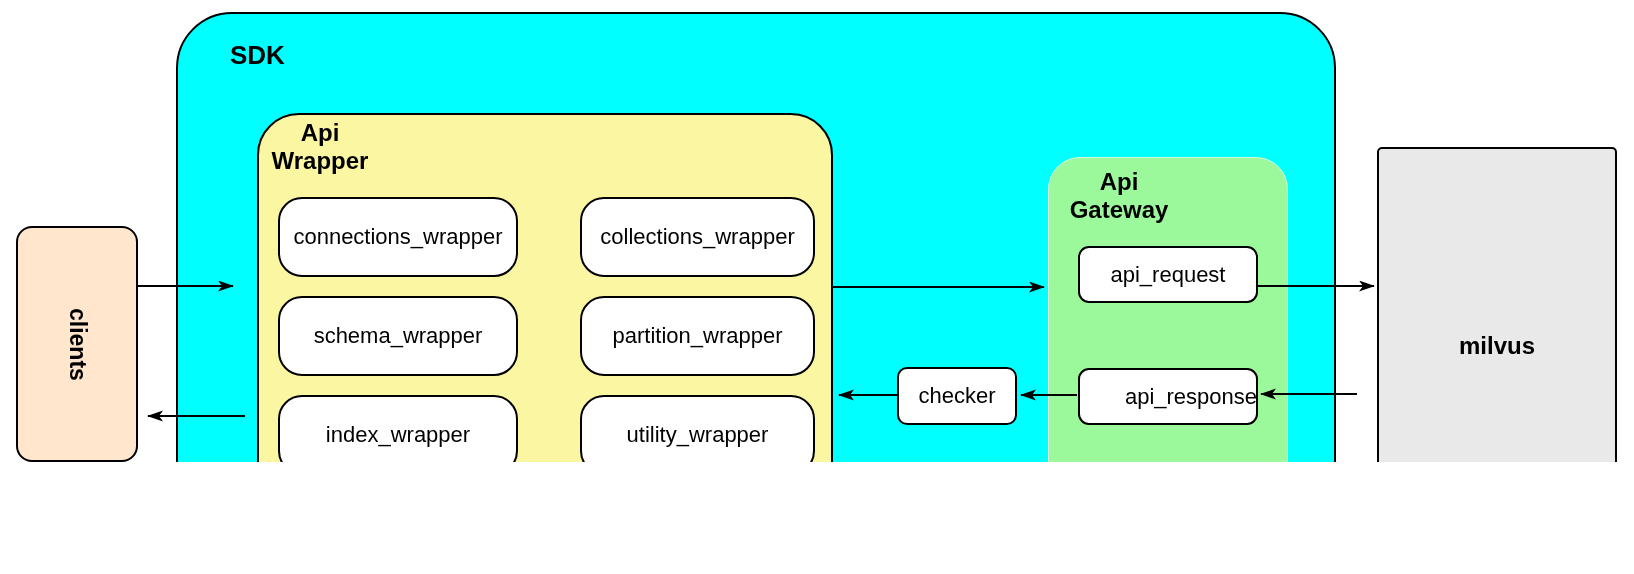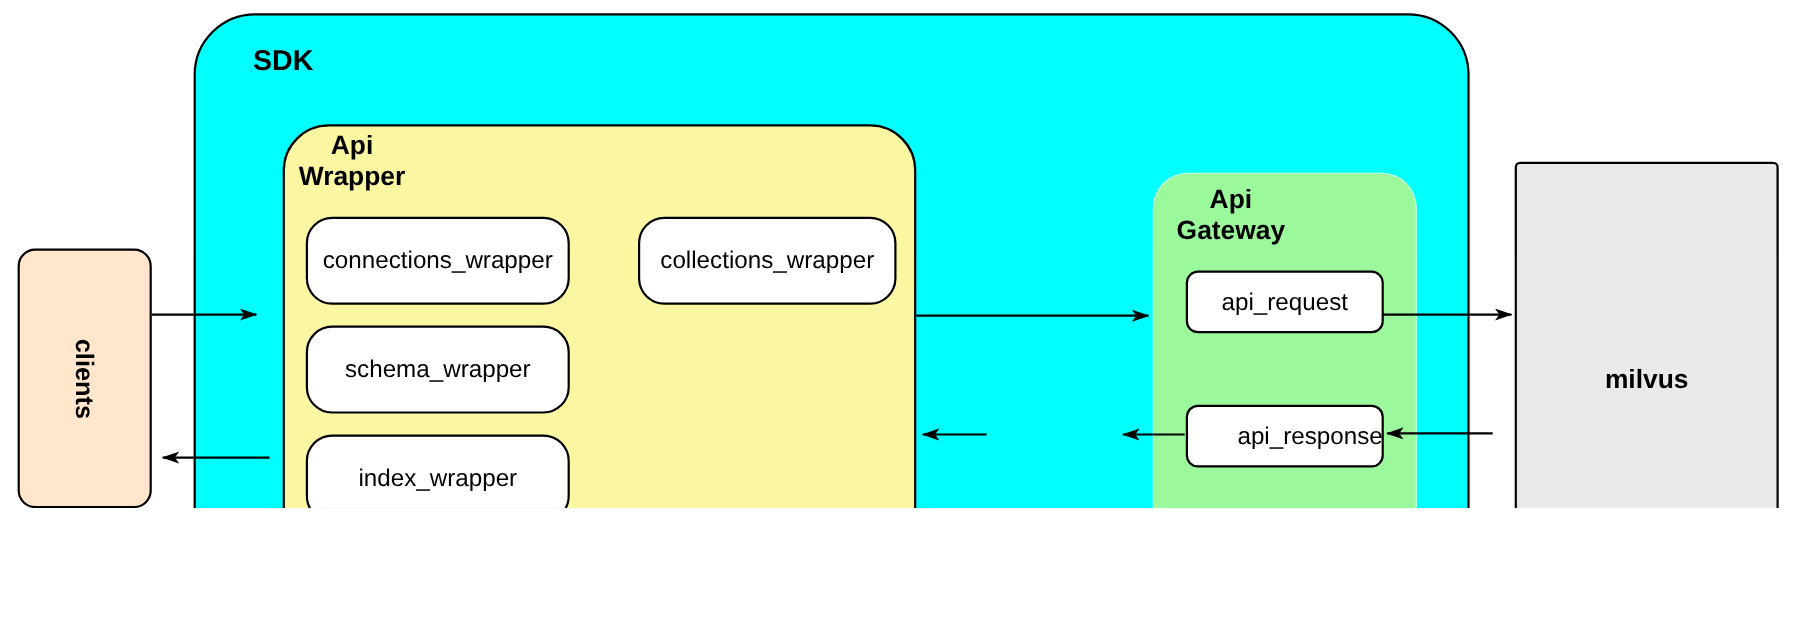--- a/index.html
+++ b/index.html
@@ -112,25 +112,34 @@
     </div>
     <div class="abs node wrapper-item w-col1 w-row1">
       <span>connections_wrapper</span>
     </div>
     <div class="abs node wrapper-item w-col1 w-row2">
       <span>schema_wrapper</span>
     </div>
     <div class="abs node wrapper-item w-col2 w-row1">
       <span>collections_wrapper</span>
     </div>
+    <div class="abs node wrapper-item w-col2 w-row2">
+      <span>partition_wrapper</span>
+    </div>
     <div class="abs node wrapper-item w-col1 w-row3">
       <span>index_wrapper</span>
     </div>
+    <div class="abs node wrapper-item w-col2 w-row3">
+      <span>utility_wrapper</span>
+    </div>
   </div>
 
+  <div class="abs node node-checker">
+    <span>checker</span>
+  </div>
 
   <div class="abs group-gateway">
     <div class="gateway-title">
       <div>Api</div>
       <div>Gateway</div>
     </div>
     <div class="abs node gw-item gw-row1">
       <span>api_request</span>
     </div>
     <div class="abs node gw-item gw-row2">

